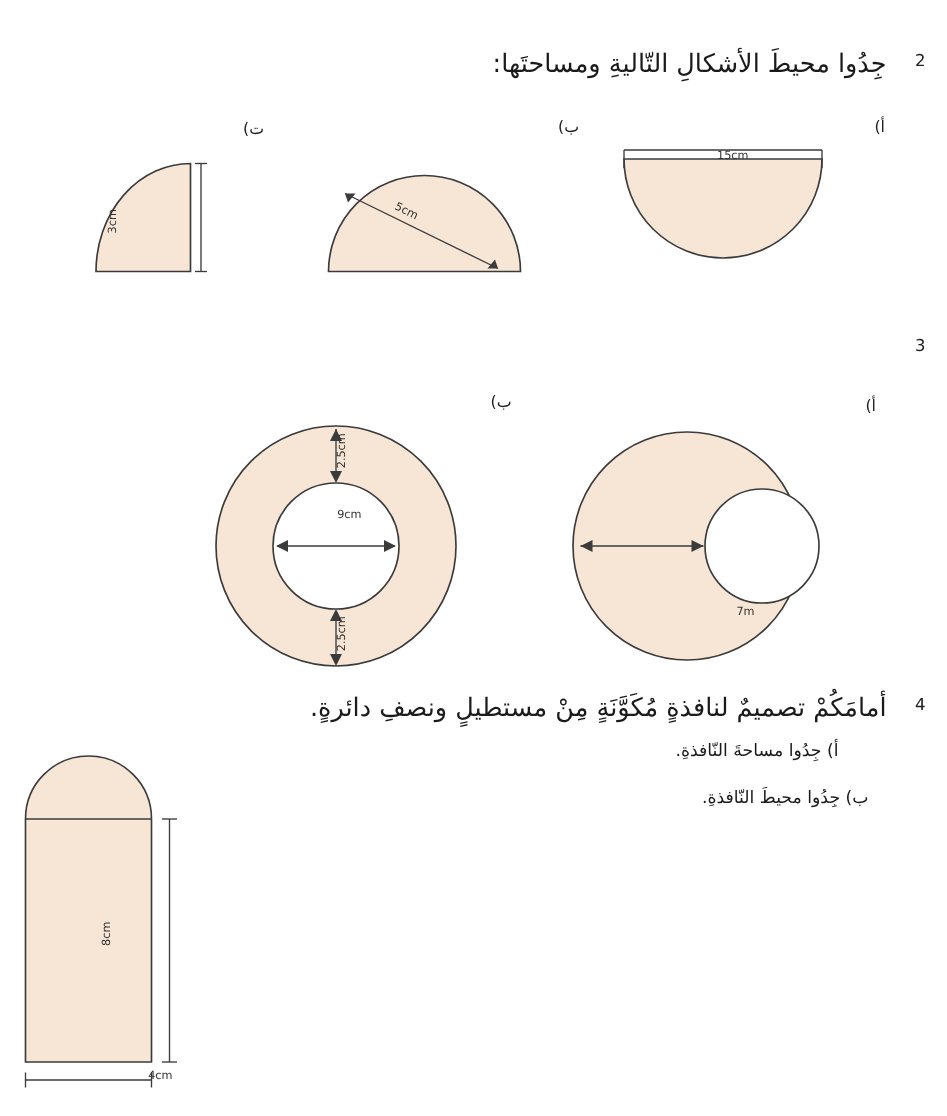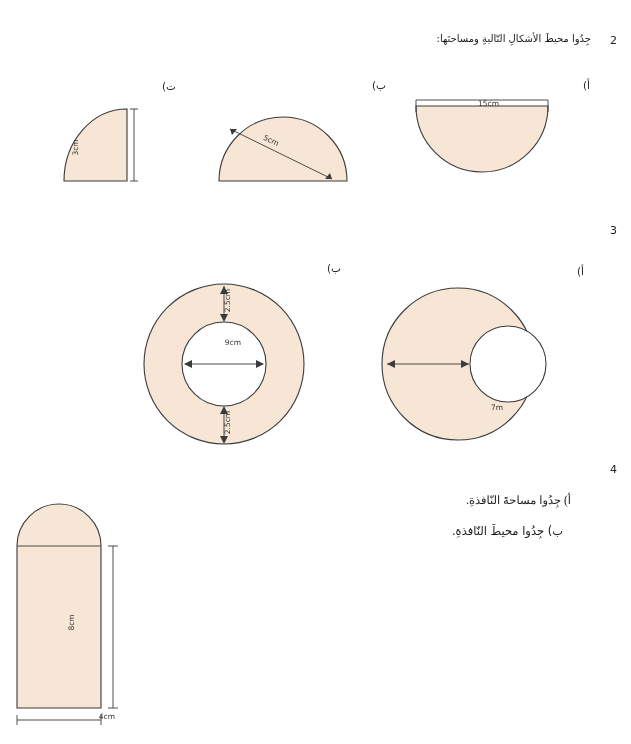--- a/index.html
+++ b/index.html
@@ -22,21 +22,21 @@
 
   
   .q-num {
     position: absolute;
     font-size: 11px;
     color: #222;
     direction: ltr;
   }
   .q-text {
     position: absolute;
-    font-size: 10px;
+    font-size: 17px;
     color: #1a1a1a;
     white-space: nowrap;
     text-align: left;
     direction: rtl;
   }
   .sub-label {
     position: absolute;
     font-size: 10.5px;
     color: #222;
     direction: rtl;
@@ -142,22 +142,23 @@
       <line class="thinline" x1="89" y1="130" x2="89" y2="164"></line>
       <polygon points="89,128 85,136 93,136" fill="#3b3b3b"></polygon>
       <polygon points="89,166 85,158 93,158" fill="#3b3b3b"></polygon>
     </svg>
   </div>
   <div class="dim-label vert" style="top:296px; right:392px;">2.5cm</div>
   <div class="dim-label" style="top:338px; right:390px;">9cm</div>
   <div class="dim-label vert" style="top:418px; right:392px;">2.5cm</div>
 
   <div class="q-num" style="top:463px; right:14px;">4</div>
-  <div class="bullet-line" style="top:493px; right:60px;font-family:Liberation Serif, serif;">أ)   جِدُوا مساحةَ النّافذةِ.</div>
-  <div class="bullet-line" style="top:524px; right:68px;">ب)  جِدُوا محيطَ النّافذةِ.</div>
+  <div class="q-text" style="top:462px; right:40px;">أمامَكُمْ تصميمٌ لنافذةٍ مُكَوَّنَةٍ مِنْ مستطيلٍ ونصفِ دائرةٍ.</div>
+  <div class="bullet-line" style="top:493px; right:72px;">أ)   جِدُوا مساحةَ النّافذةِ.</div>
+  <div class="bullet-line" style="top:524px; right:52px;">ب)  جِدُوا محيطَ النّافذةِ.</div>
 
   <div class="shape" style="top:462px; right:470px;">
     <svg width="160" height="268" viewBox="0 0 160 268">
       <path class="fillbeige" d="M16,84 A42,42 0 0,1 100,84 L100,246 L16,246 Z"></path>
       <line class="thinline" x1="16" y1="84" x2="100" y2="84"></line>
 
       <line class="thinline" x1="112" y1="84" x2="112" y2="246"></line>
       <line class="thinline" x1="107" y1="84" x2="117" y2="84"></line>
       <line class="thinline" x1="107" y1="246" x2="117" y2="246"></line>
 

